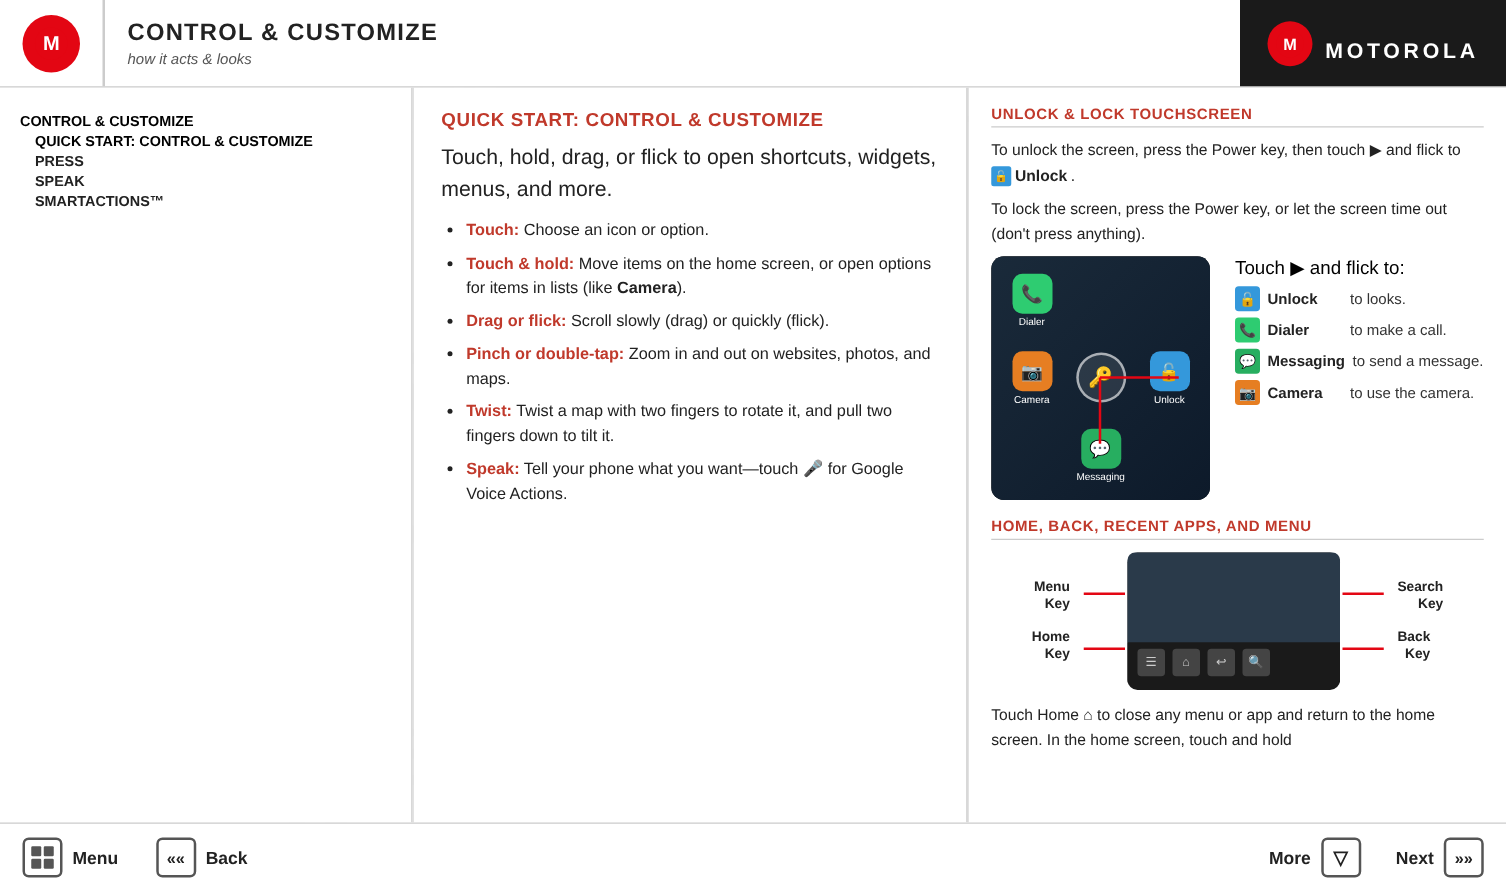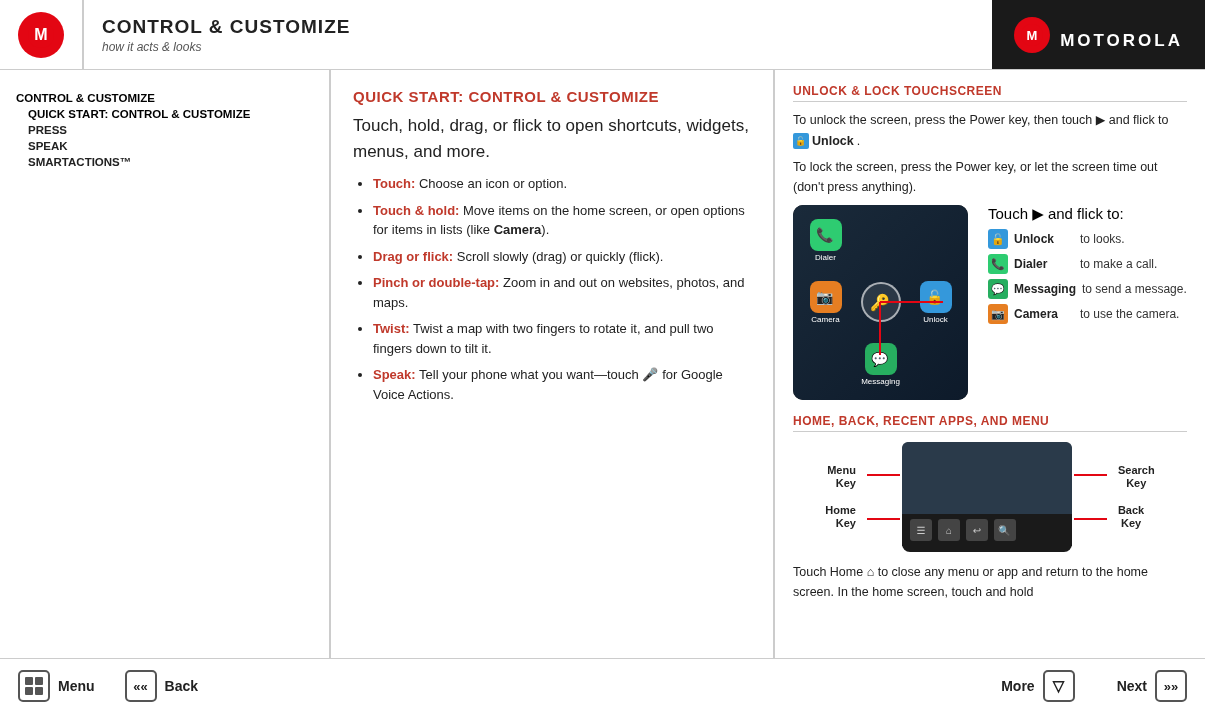--- a/index.html
+++ b/index.html
@@ -361,21 +361,21 @@
       align-items: flex-start;
     }
     .nav-label-item {
       font-size: 11px;
       font-weight: bold;
       color: #222;
       line-height: 1.2;
       text-align: right;
     }
     .nav-label-item-right {
-      text-align: center;
+      text-align: right;
     }
     .home-back-text {
       font-size: 12.5px;
       color: #222;
       line-height: 1.6;
       margin-top: 8px;
     }
 
     
     .footer {
@@ -388,21 +388,21 @@
       position: relative;
       z-index: 2;
       justify-content: space-between;
     }
     .footer-left {
       display: flex;
       gap: 30px;
     }
     .footer-right {
       display: flex;
-      gap: 42px;
+      gap: 28px;
     }
     .footer-btn {
       display: flex;
       align-items: center;
       gap: 8px;
       cursor: pointer;
       font-size: 14px;
       font-weight: bold;
       color: #222;
     }

